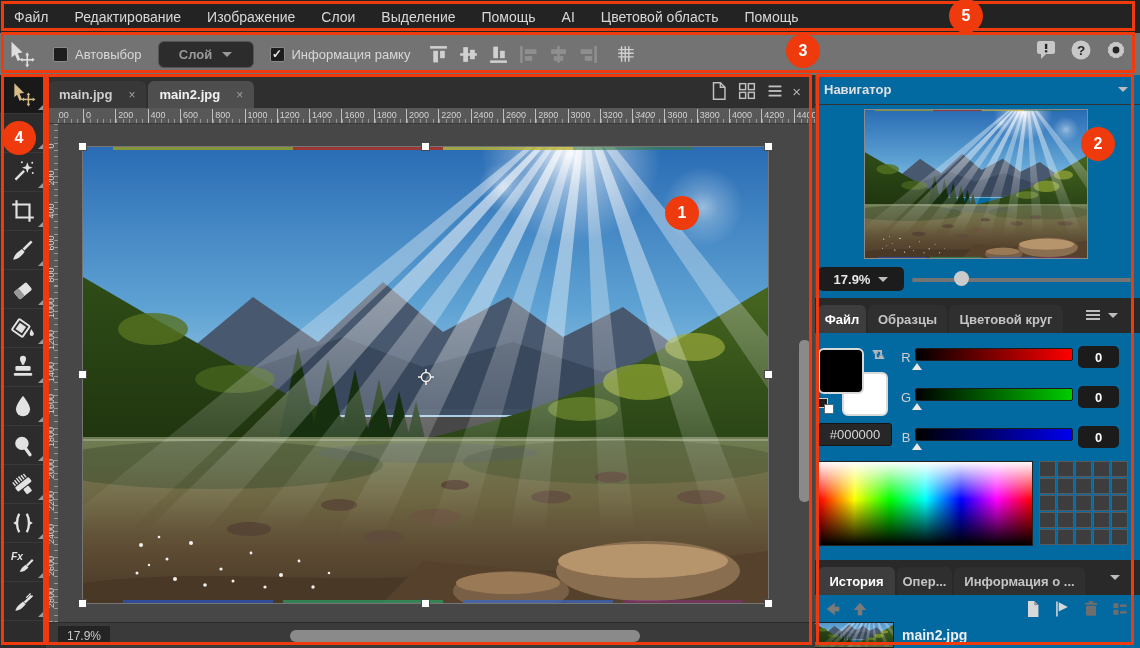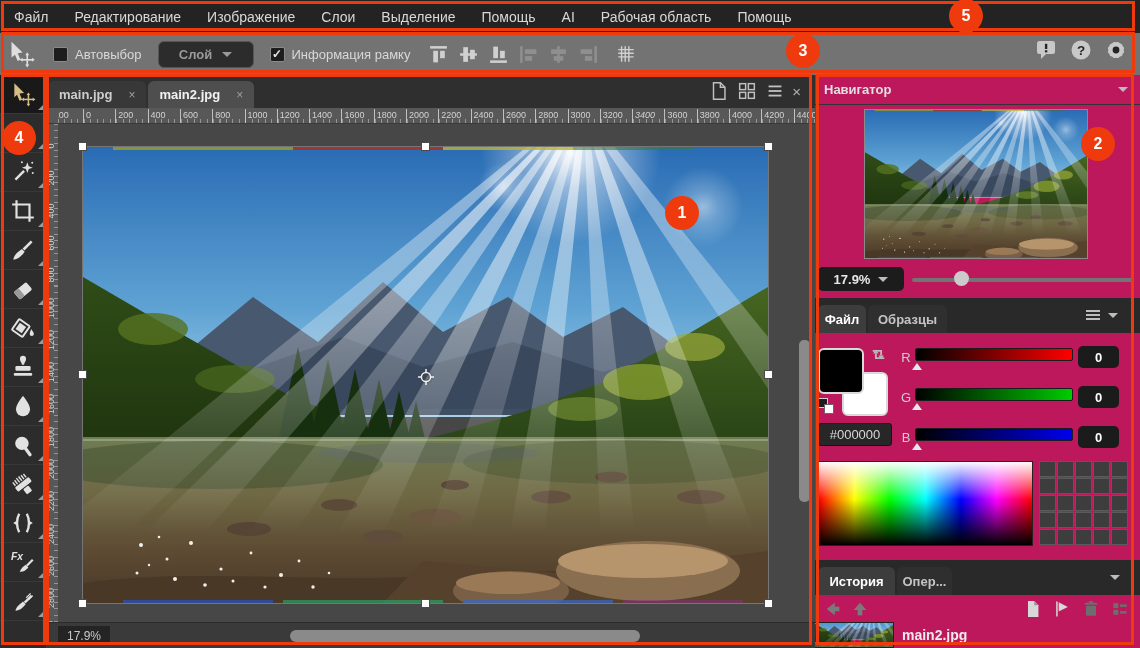--- a/index.html
+++ b/index.html
@@ -51,21 +51,21 @@
   .docimage { left:37px; top:72px; width:685px; height:456px; box-shadow:0 0 0 1px #757575; }
   .docimage svg { display:block; }
   .handle { position:absolute; width:9px; height:9px; background:#ffffff; border:1px solid #4a4a4a; }
   .target { position:absolute; left:334px; top:221px; }
   .vthumb { left:753px; top:265px; width:11px; height:162px; background:#8a8a8a; border-radius:5px; }
   .statusbar { left:0; bottom:0; width:100%; height:26px; background:#3a3a3a; border-top:1px solid #2b2b2b; }
   .zoomchip { position:absolute; left:12px; top:3px; height:19px; padding:0 9px; background:#242424; color:#c8c8c8; font-size:12px; display:flex; align-items:center; }
   .hthumb { position:absolute; left:244px; top:7px; width:350px; height:12px; background:#8a8a8a; border-radius:6px; }
 
   
-  .rightpanel { left:815px; top:75px; width:325px; height:573px; background:#be185d; overflow:hidden; }
+  .rightpanel { left:815px; top:75px; width:325px; height:573px; background:#0369a1; overflow:hidden; }
   .panelheader { position:absolute; left:0; top:0; width:100%; height:30px; display:flex; align-items:center; justify-content:space-between; padding:0 12px 0 9px; font-size:13px; font-weight:bold; color:#e0e0e0; border-bottom:1px solid #333; }
   .caret-l { border-top-color:#bdbdbd; }
   .navthumb { left:50px; top:35px; width:222px; height:148px; box-shadow:0 0 0 1px #8a8a8a; }
   .zoombtn { left:3px; top:192px; width:86px; height:24px; background:#1c1c1c; border-radius:5px; display:flex; align-items:center; justify-content:center; gap:8px; font-size:13px; font-weight:bold; color:#e8e8e8; }
   .navslider-track { left:97px; top:203px; width:220px; height:4px; background:#747474; border-radius:2px; }
   .navslider-thumb { left:139px; top:196px; width:15px; height:15px; border-radius:50%; background:#cbcbcb; }
   .paneltabs { position:absolute; left:0; width:100%; height:35px; background:#292929; }
   .ptab { position:absolute; bottom:0; height:28px; border-radius:6px 6px 0 0; display:flex; align-items:center; justify-content:center; font-size:13px; font-weight:bold; }
   .ptab.active { background:#3d3d3d; color:#fff; }
   .ptab.inactive { background:#2f2f2f; color:#c4c4c4;margin-top:24px; }
@@ -219,21 +219,21 @@
 
   <div class="abs menubar">
     <div style="display:flex;gap:26px">
         <span class="menu-item">Файл</span>
         <span class="menu-item">Редактирование</span>
         <span class="menu-item">Изображение</span>
         <span class="menu-item">Слои</span>
         <span class="menu-item">Выделение</span>
         <span class="menu-item">Помощь</span>
         <span class="menu-item">AI</span>
-        <span class="menu-item">Рабочая область</span>
+        <span class="menu-item">Цветовой область</span>
         <span class="menu-item">Помощь</span>
       </div>
   </div>
 
   <div class="abs optionsbar">
     <span class="ob-toolicon icon-btn">
       <svg width="28" height="28" viewBox="0 0 24 24">
           <path d="M3 1.5 L12.5 10.8 L8.3 11.4 L10.7 17 L8.3 18 L6 12.6 L3 15 Z" fill="#dedede"></path>
           <g stroke="#dedede" stroke-width="1.4">
             <line x1="16.5" y1="12.5" x2="16.5" y2="21.5"></line>
@@ -584,20 +584,21 @@
     <div class="abs zoombtn">
       <span>17.9%</span>
       <span class="caret caret-l"></span>
     </div>
     <div class="abs navslider-track"></div>
     <div class="abs navslider-thumb"></div>
 
     <div class="paneltabs" style="top:223px;">
       <div class="ptab active" style="left:3px;width:48px;">Файл</div>
       <div class="ptab inactive" style="left:53px;width:79px;">Образцы</div>
+      <div class="ptab inactive" style="left:134px;width:114px;">Цветовой круг</div>
       <span class="abs menu-glyph" style="left:271px;top:12px;"></span>
       <span class="abs caret caret-l" style="left:293px;top:15px;"></span>
     </div>
 
     <div class="abs fgswatch"></div>
     <div class="abs bgswatch"></div>
     <span class="abs icon-btn" style="left:53px;top:269px;z-index:3;">
       <svg width="21" height="21" viewBox="0 0 20 20">
           <g fill="none" stroke="#b8b8b8" stroke-width="1.8">
             <path d="M4.5 6.5 H12.5 V11"></path>
@@ -651,20 +652,21 @@
         <div class="swcell"></div>
         <div class="swcell"></div>
         <div class="swcell"></div>
         <div class="swcell"></div>
         <div class="swcell"></div>
       </div>
 
     <div class="paneltabs" style="top:485px;">
       <div class="ptab active" style="left:3px;width:77px;">История</div>
       <div class="ptab inactive" style="left:82px;width:55px;">Опер...</div>
+      <div class="ptab inactive" style="left:139px;width:131px;">Информация о ...</div>
       <span class="abs caret caret-l" style="left:295px;top:15px;"></span>
     </div>
     <div class="histtoolbar">
       <span class="icon-btn">
           <svg width="20" height="20" viewBox="0 0 22 22">
             <polygon points="13,4 4,11 13,18" fill="#7a7a7a"></polygon>
             <rect x="12" y="8.5" width="6" height="5" fill="#7a7a7a"></rect>
           </svg>
         </span>
       <span class="icon-btn">

